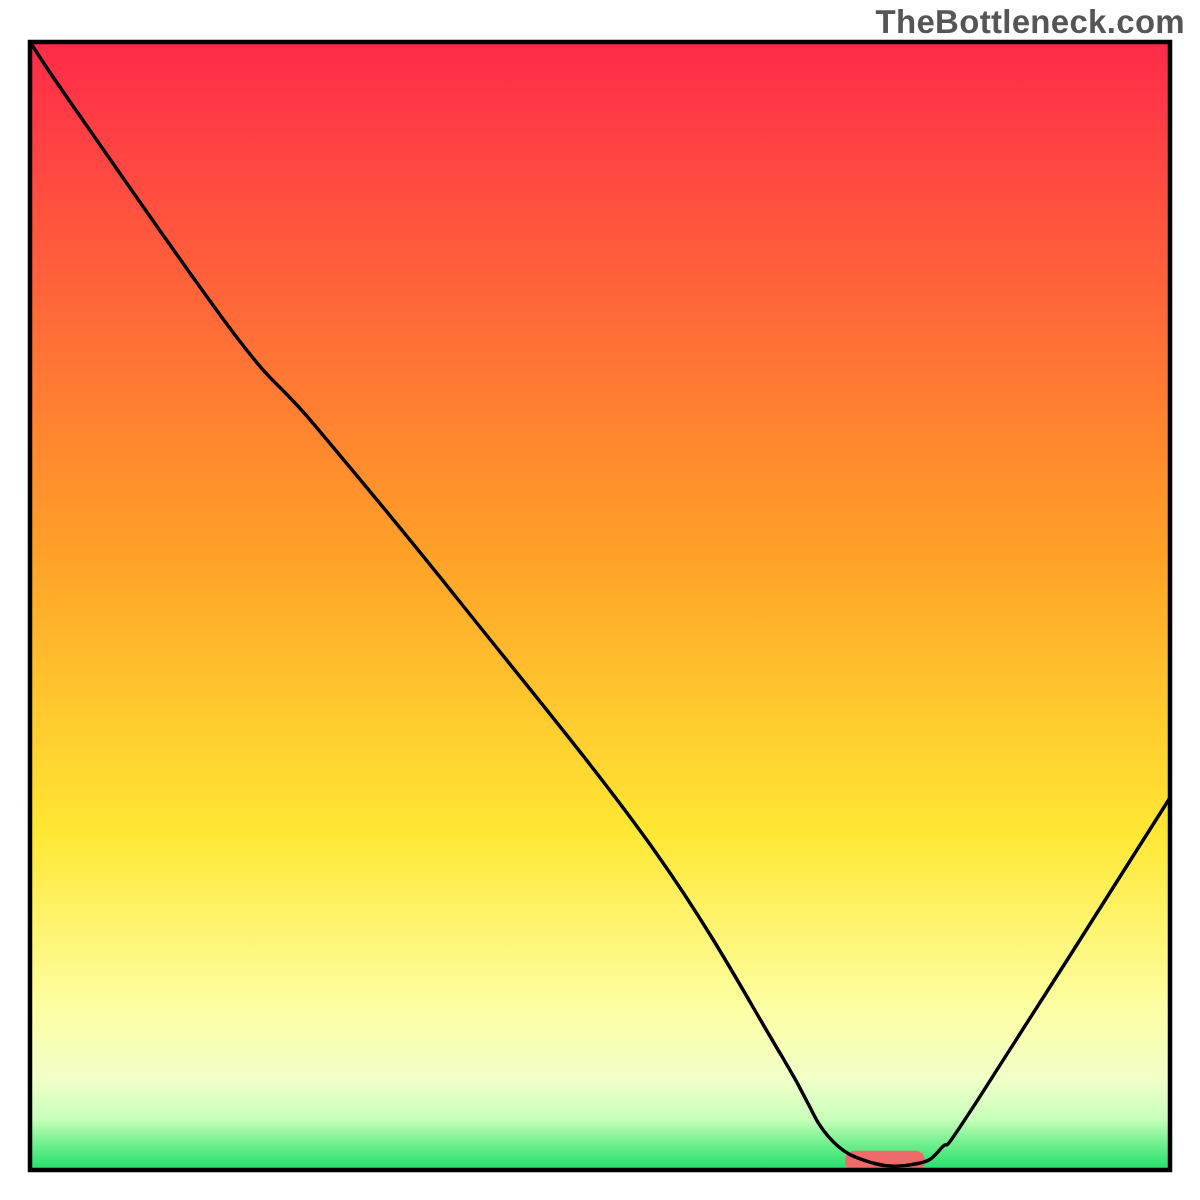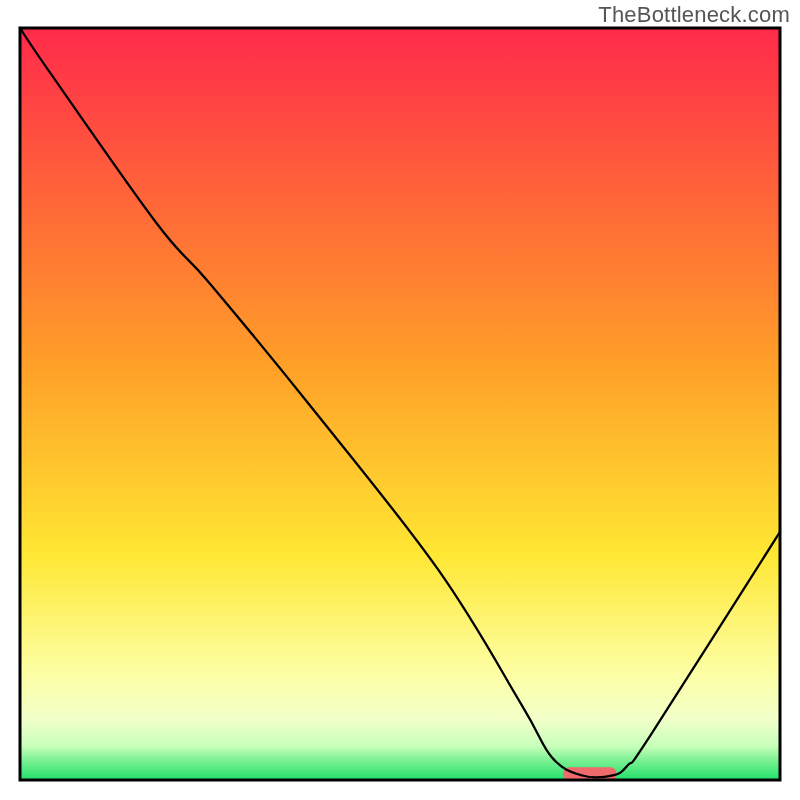--- a/index.html
+++ b/index.html
@@ -13,21 +13,21 @@
   .chart-container {
     position: relative;
     width: 800px;
     height: 800px;
   }
   .watermark {
     position: absolute;
     top: 2px;
     right: 10px;
     font-size: 22px;
-    font-weight: normal;
+    font-weight: bold;
     color: #555;
     z-index: 5;
     letter-spacing: 0.2px;
   }
   svg.plot {
     position: absolute;
     top: 0;
     left: 0;
   }
 </style>

